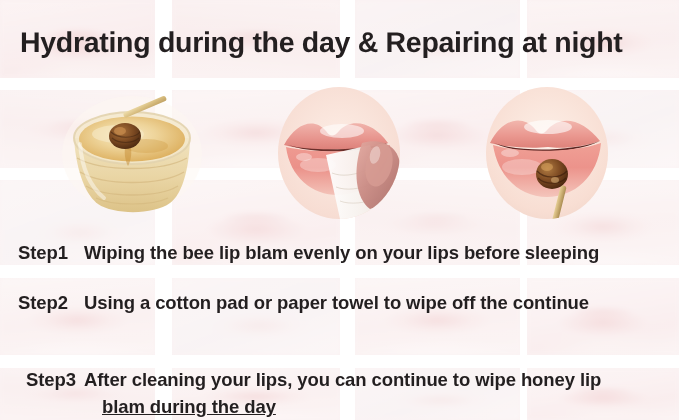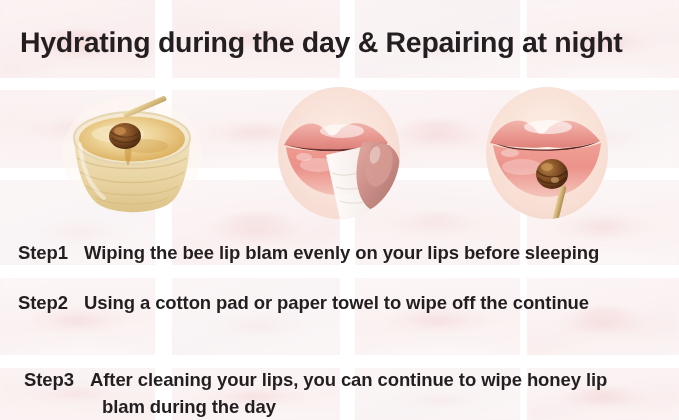--- a/index.html
+++ b/index.html
@@ -103,22 +103,22 @@
     font-weight:600;
     letter-spacing:-.1px;
     white-space:nowrap;
   }
   .step-label{display:inline-block;width:66px;}
   .step-indent{padding-left:84px;}
 
   .s1{left:18px;top:242px;}
   .s2{left:18px;top:292px;}
   .s2b{left:18px;top:319px;}
-  .s3{left:24px;top:369px;}
-  .s3b{left:18px;top:396px;}
+  .s3{left:18px;top:369px;text-align:center;}
+  .s3b{left:18px;top:396px;text-decoration:underline;}
 </style>
 </head>
 <body>
 
 <div class="poster">
 
   <div class="bg-collage">
 
     <div class="bg-tile" style="left:0px;top:0px;width:155px;height:78px;">
         <div class="lip-art"></div>

